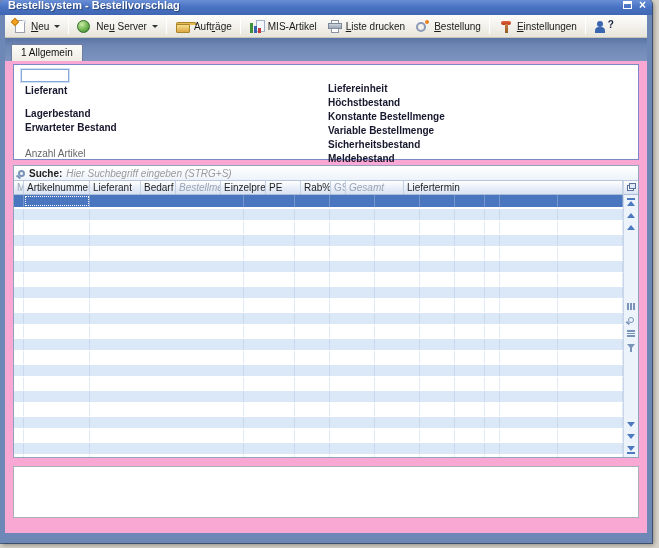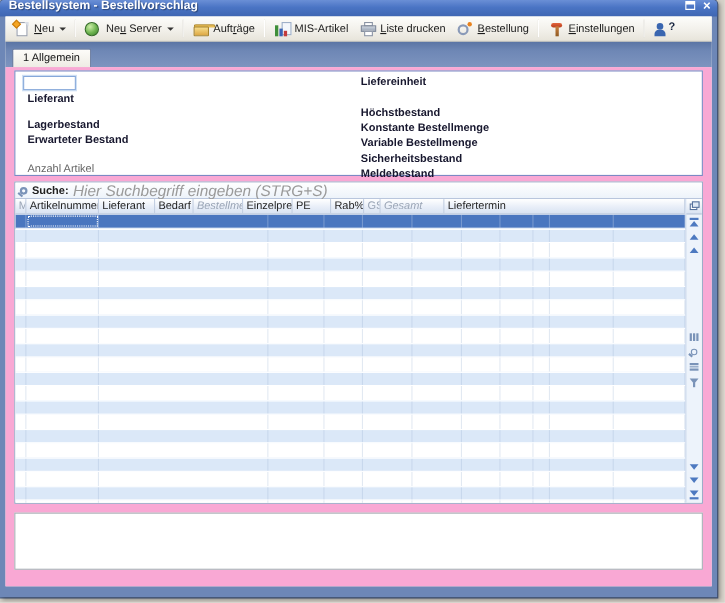--- a/index.html
+++ b/index.html
@@ -69,21 +69,21 @@
   .form-label { position:absolute; font-size:10px; font-weight:bold; color:#17172e; white-space:nowrap; }
   .form-label.dim { font-weight:normal; color:#666; }
 
   .search-grid { margin-top:5px; flex:none; height:293px; border:1px solid #93a3c2; background:#fff;
                  display:flex; flex-direction:column; }
   .search-row { height:15px; flex:none; display:flex; align-items:center; gap:4px; padding:0 4px;
                 background:linear-gradient(180deg,#ffffff,#edf3fa); border-bottom:1px solid #b9c6dd; }
   .mag { width:7px; height:7px; border:2px solid #7a93b8; border-radius:50%; position:relative; flex:none; }
   .mag::after { content:""; position:absolute; left:-4px; top:4px; width:5px; height:2px; background:#7a93b8; transform:rotate(40deg); }
   .search-label { font-size:10px; font-weight:bold; color:#222; }
-  .search-input { flex:1; border:none; outline:none; background:transparent; font-size:14px; font-style:italic; color:#555; }
+  .search-input { flex:1; border:none; outline:none; background:transparent; font-size:10px; font-style:italic; color:#555; }
   .search-input::placeholder { color:#9a9a9a; font-style:italic; }
 
   .grid-area { flex:1; display:flex; overflow:hidden; }
   .grid-main { flex:1; display:flex; flex-direction:column; overflow:hidden; }
   .grid-header { height:14px; flex:none; display:flex; background:linear-gradient(180deg,#ffffff 0%,#e8eef8 55%,#d9e3f2 100%);
                  border-bottom:1px solid #aebdd6; font-size:10px; color:#1f1f1f; overflow:hidden; }
   .hcell { border-right:1px solid #c3cfe2; padding:1px 0 0 3px; white-space:nowrap; overflow:hidden; flex:none; }
   .hcell.muted { color:#9aa5b6; }
   .hcell.ital { font-style:italic; }
   .grid-body { flex:1; overflow:hidden; background:#fff; }
@@ -216,21 +216,21 @@
 
       <div class="form-panel">
         <input class="supplier-input" value="" style="">
         <div id="form-left">
             <div class="form-label" style="left: 11px; top: 20px;">Lieferant</div>
             <div class="form-label" style="left: 11px; top: 43px;">Lagerbestand</div>
             <div class="form-label" style="left: 11px; top: 57px;">Erwarteter Bestand</div>
             <div class="form-label dim" style="left: 11px; top: 83px;">Anzahl Artikel</div>
           </div>
         <div id="form-right">
-            <div class="form-label" style="left: 314px; top: 4px;">Liefereinheit</div>
+            <div class="form-label" style="left: 314px; top: 18px;">Liefereinheit</div>
             <div class="form-label" style="left: 314px; top: 32px; text-align: right;">Höchstbestand</div>
             <div class="form-label" style="left: 314px; top: 46px;">Konstante Bestellmenge</div>
             <div class="form-label" style="left: 314px; top: 60px;">Variable Bestellmenge</div>
             <div class="form-label" style="left: 314px; top: 74px;">Sicherheitsbestand</div>
             <div class="form-label" style="left: 314px; top: 88px;">Meldebestand</div>
           </div>
       </div>
 
       <div class="search-grid">
         <div class="search-row">

